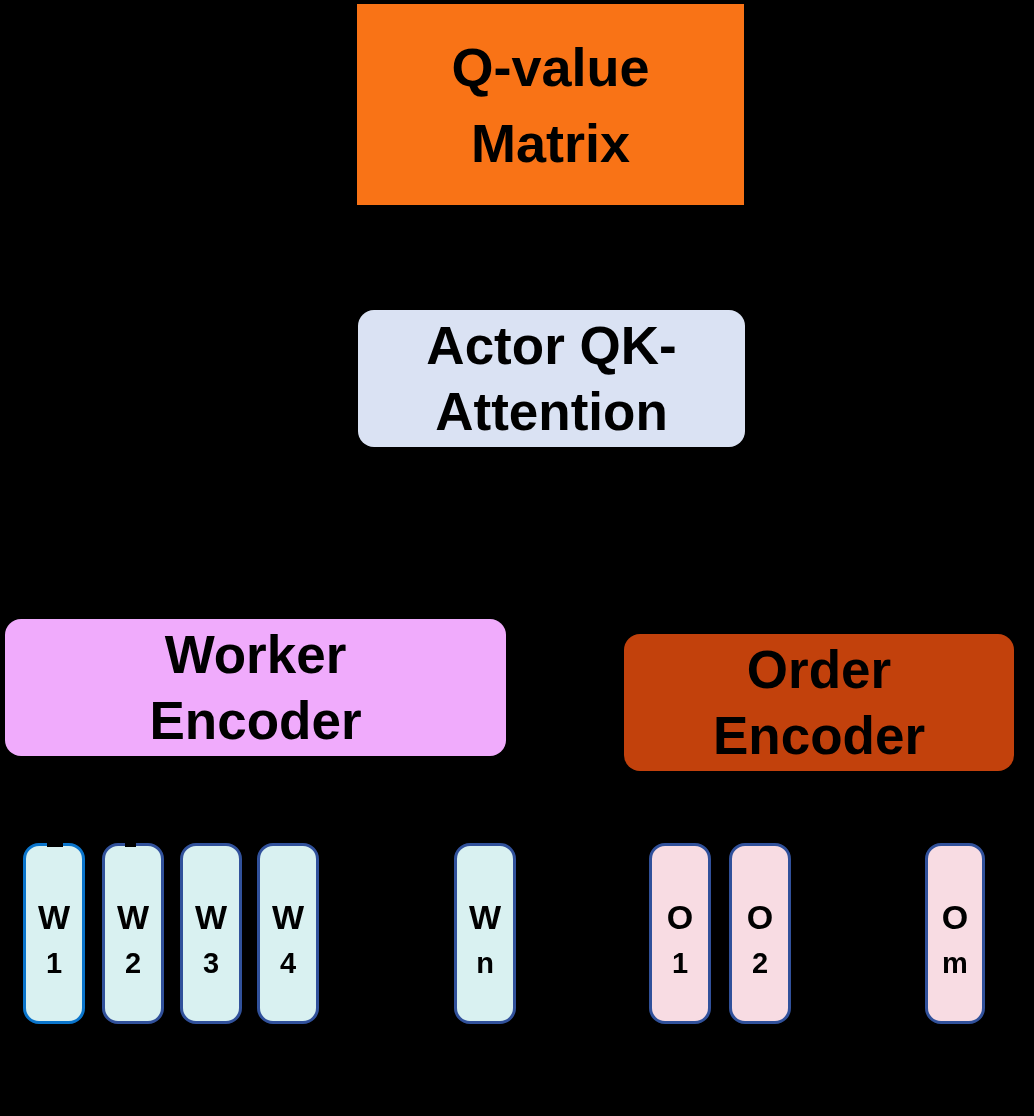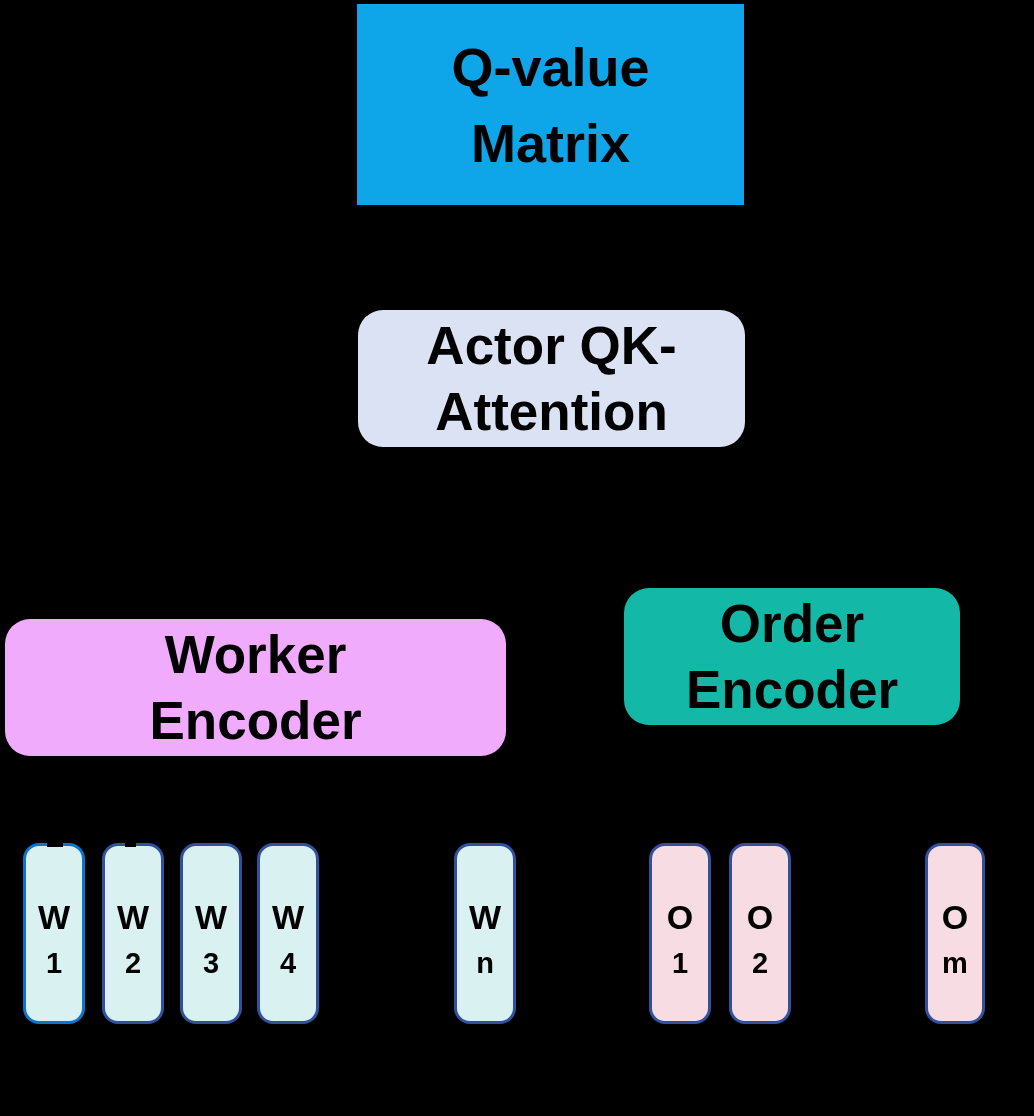--- a/index.html
+++ b/index.html
@@ -16,21 +16,21 @@
   }
   .node{
     position:absolute;
     display:flex;align-items:center;justify-content:center;
     text-align:center;
     font-weight:700;
     color:#000;
     white-space:pre-line;
   }
   .node-rect{ border-radius:0; }
-  .node-round{ border-radius:25px; }
+  .node-round{ border-radius:16px; }
   .big-label{ font-size:54px; line-height:76px; }
   .tight-label{ font-size:53px; line-height:66px; }
   .pill{
     position:absolute;
     top:843px;
     width:62px;height:181px;
     border:3px solid #31519b;
     border-radius:16px;
     box-sizing:border-box;
     display:flex;flex-direction:column;
@@ -45,30 +45,30 @@
     position:absolute;
     background:#000;
     height:6px;
   }
 </style>
 </head>
 <body>
 
 <div class="canvas">
 
-  <div class="node node-rect big-label" style="left: 357px; top: 4px; width: 387px; height: 201px; background: #0ea5e9;">Q-value
+  <div class="node node-rect big-label" style="left: 357px; top: 4px; width: 387px; height: 201px; background: #f97316;">Q-value
 Matrix</div>
 
   <div class="node node-round tight-label" style="left: 358px; top: 310px; width: 387px; height: 137px; background: rgb(218, 226, 243);">Actor QK-
 Attention</div>
 
   <div class="node node-round tight-label" style="left: 5px; top: 619px; width: 501px; height: 137px; background: #f0abfc;">Worker
 Encoder</div>
 
-  <div class="node node-round tight-label" style="left: 624px; top: 588px; width: 336px; height: 137px; background: #14b8a6;">Order
+  <div class="node node-round tight-label" style="left: 624px; top: 634px; width: 390px; height: 137px; background: #c2410c;">Order
 Encoder</div>
 
   <div class="pill" style="left: 23px; background: rgb(217, 241, 241); border-color: rgb(10, 117, 204);">
     <span class="sym">W</span>
     <span class="sub">1</span>
   </div>
   <div class="pill" style="left: 102px; background: rgb(217, 241, 241); border-color: rgb(49, 81, 155);">
     <span class="sym">W</span>
     <span class="sub">2</span>
   </div>

